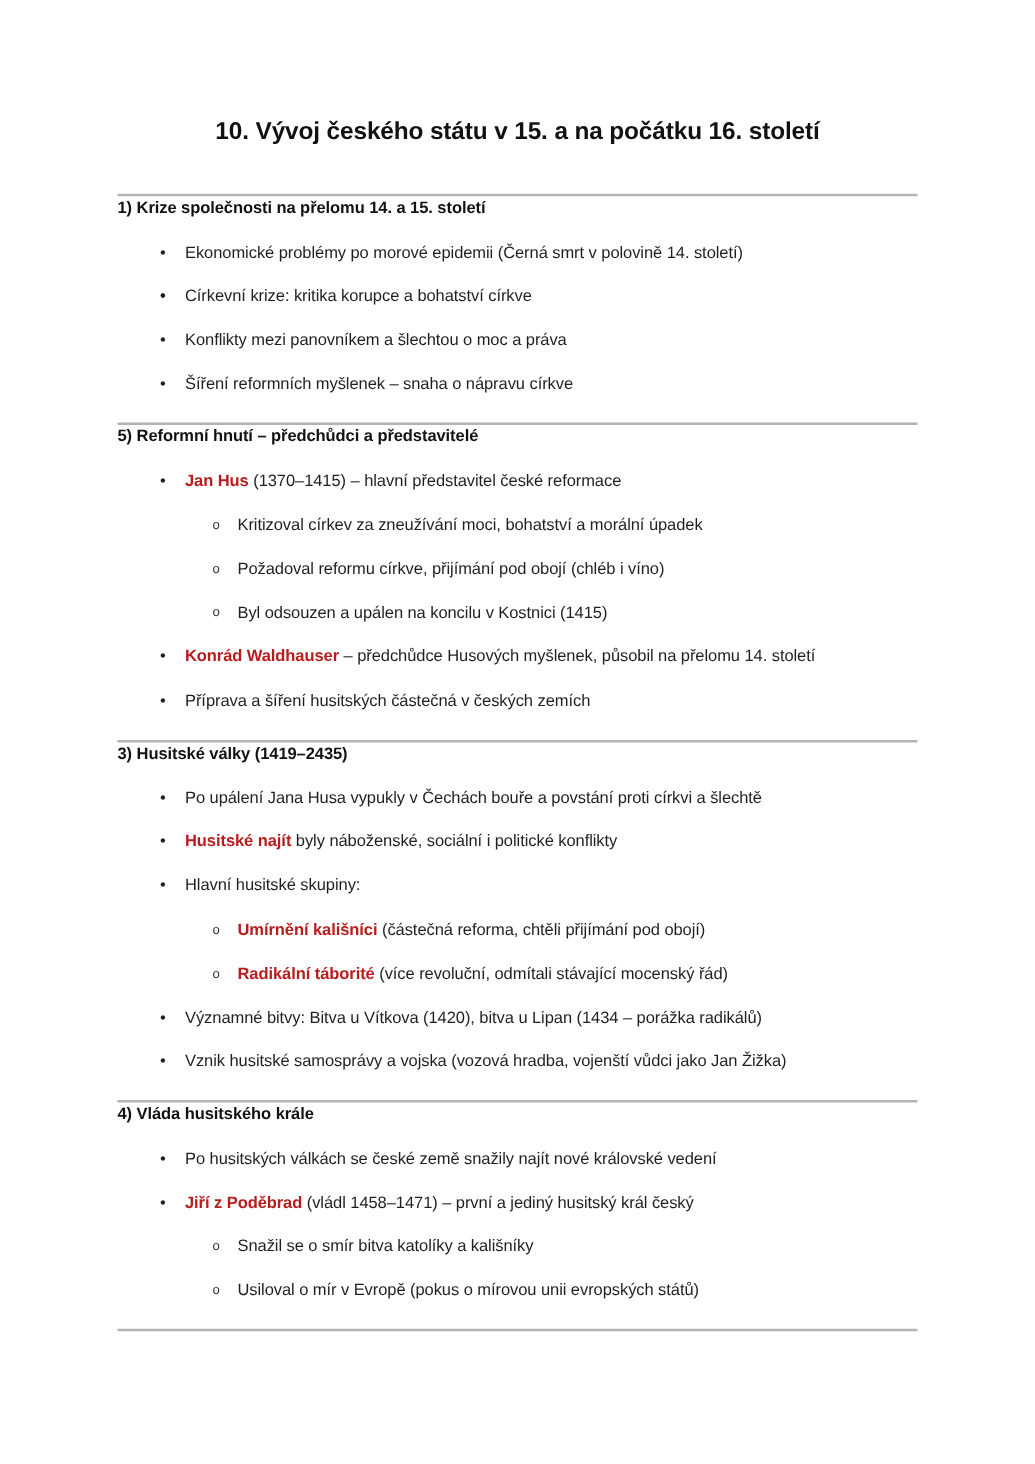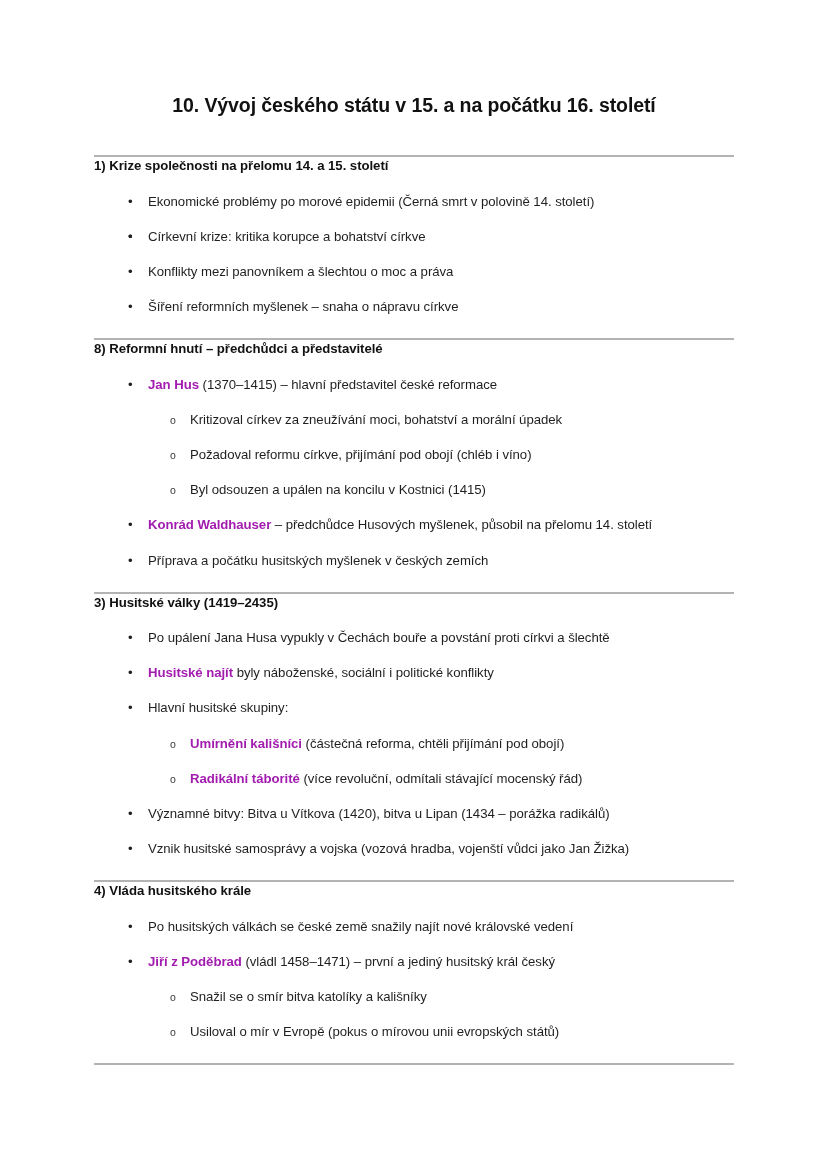--- a/index.html
+++ b/index.html
@@ -103,21 +103,21 @@
   }
   .lvl2 .marker {
     position: absolute;
     left: 76px;
     top: 1px;
     font-size: 10.5px;
     line-height: 1.75;
     color: #3a3a3a;
   }
 
-  .b { font-weight: bold; color: #a21caf; }
+  .b { font-weight: bold; color: #b91c1c; }
 
   .sect-gap-after { height: 22px; }
 </style>
 </head>
 <body>
 
 <div class="page">
   <div class="content">
 
     <h1 class="doc-title">10. Vývoj českého státu v 15. a na počátku 16. století</h1>
@@ -131,28 +131,28 @@
             <div class="bullet-row lvl1"><span class="marker">•</span><span>Ekonomické problémy po morové epidemii (Černá smrt v polovině 14. století)</span></div>
             <div class="bullet-row lvl1"><span class="marker">•</span></div>
             <div class="bullet-row lvl1"><span class="marker">•</span><span>Církevní krize: kritika korupce a bohatství církve</span></div>
             <div class="bullet-row lvl1"><span class="marker">•</span><span>Konflikty mezi panovníkem a šlechtou o moc a práva</span></div>
             <div class="bullet-row lvl1"><span class="marker">•</span><span>Šíření reformních myšlenek – snaha o nápravu církve</span></div>
           </div>
           <div class="sect-gap-after"></div>
           <hr class="divider">
         </div>
         <div class="section">
-          <div class="section-heading">8) Reformní hnutí – předchůdci a představitelé</div>
+          <div class="section-heading">5) Reformní hnutí – předchůdci a představitelé</div>
           <div class="bullets">
             <div class="bullet-row lvl1"><span class="marker">•</span><span class="b">Jan Hus</span><span> (1370–1415) – hlavní představitel české reformace</span></div>
             <div class="bullet-row lvl2"><span class="marker">o</span><span>Kritizoval církev za zneužívání moci, bohatství a morální úpadek</span></div>
             <div class="bullet-row lvl2"><span class="marker">o</span><span>Požadoval reformu církve, přijímání pod obojí (chléb i víno)</span></div>
             <div class="bullet-row lvl2"><span class="marker">o</span><span>Byl odsouzen a upálen na koncilu v Kostnici (1415)</span></div>
             <div class="bullet-row lvl1"><span class="marker">•</span><span class="b">Konrád Waldhauser</span><span> – předchůdce Husových myšlenek, působil na přelomu 14. století</span></div>
-            <div class="bullet-row lvl1"><span class="marker">•</span><span>Příprava a počátku husitských myšlenek v českých zemích</span></div>
+            <div class="bullet-row lvl1"><span class="marker">•</span><span>Příprava a šíření husitských částečná v českých zemích</span></div>
           </div>
           <div class="sect-gap-after"></div>
           <hr class="divider">
         </div>
         <div class="section">
           <div class="section-heading">3) Husitské války (1419–2435)</div>
           <div class="bullets">
             <div class="bullet-row lvl1"><span class="marker">•</span><span>Po upálení Jana Husa vypukly v Čechách bouře a povstání proti církvi a šlechtě</span></div>
             <div class="bullet-row lvl1"><span class="marker">•</span><span class="b">Husitské najít</span><span> byly náboženské, sociální i politické konflikty</span></div>
             <div class="bullet-row lvl1"><span class="marker">•</span><span>Hlavní husitské skupiny:</span></div>

